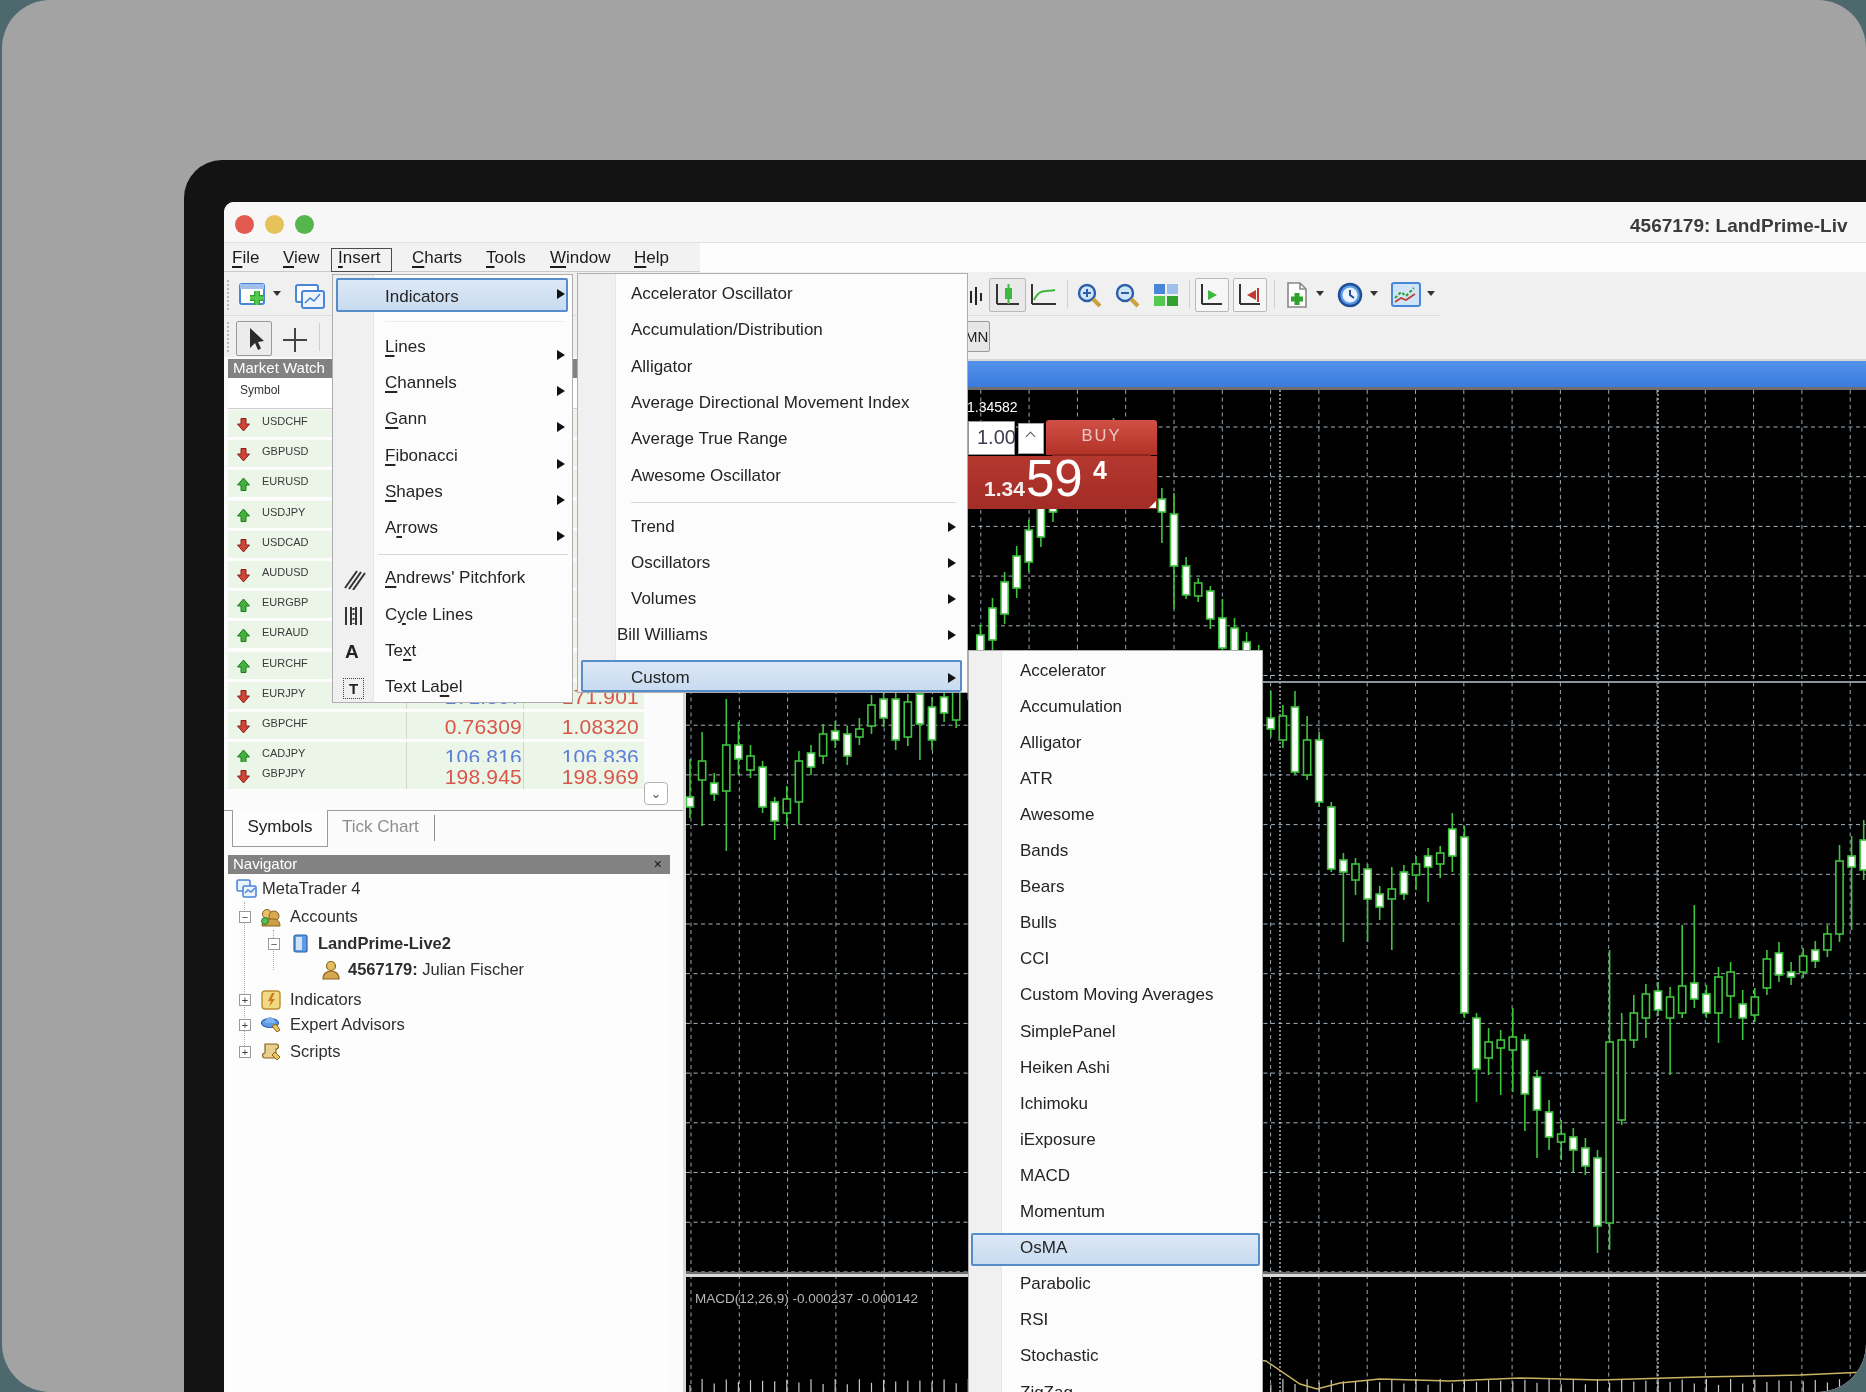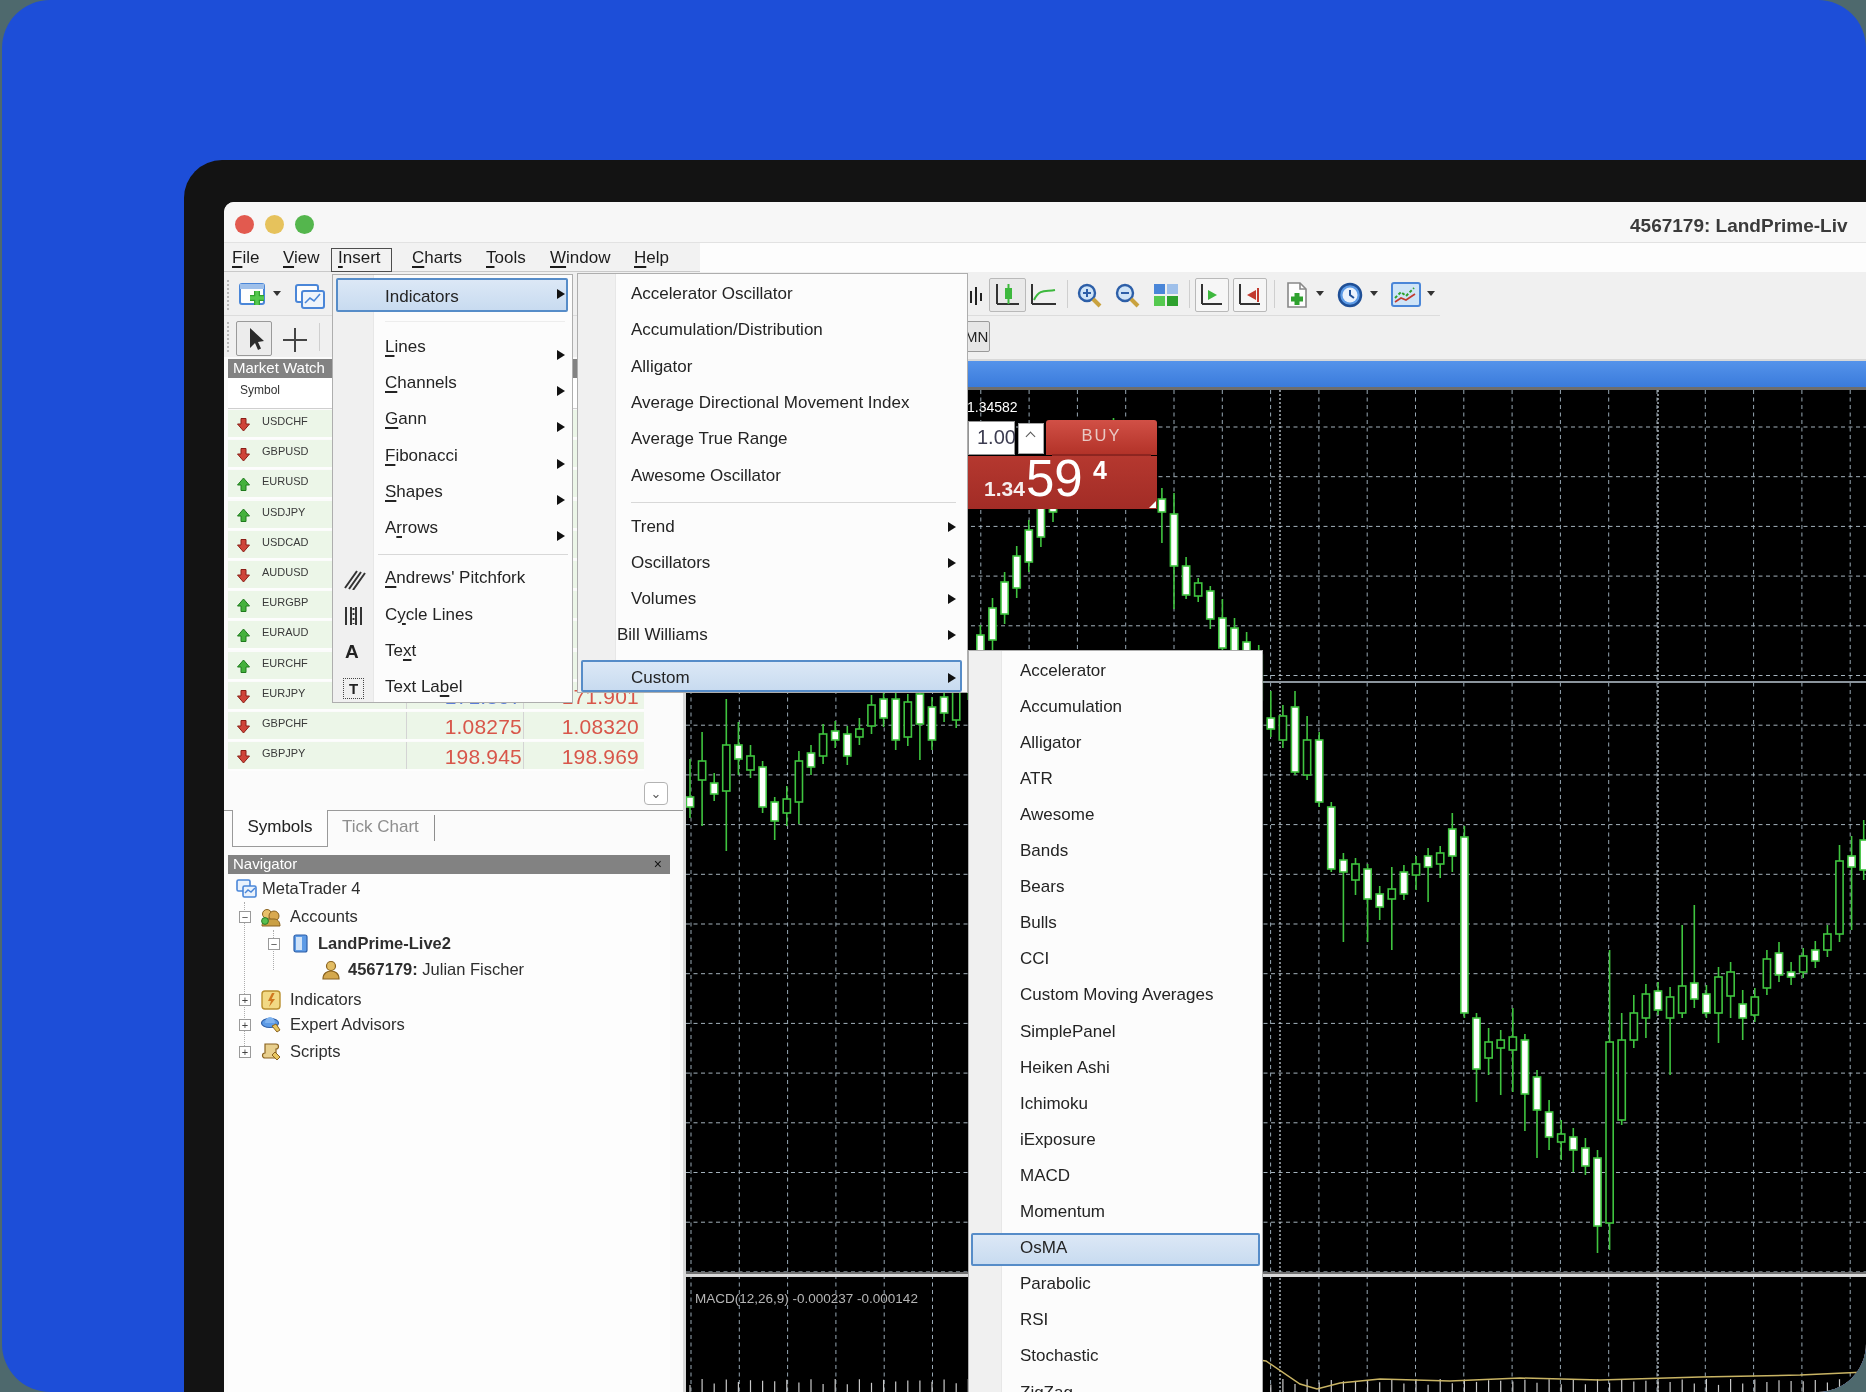--- a/index.html
+++ b/index.html
@@ -1,16 +1,16 @@
 <!DOCTYPE html>
 <html><head><meta charset="utf-8">
 <style>
 *{margin:0;padding:0;box-sizing:border-box}
 html,body{width:1866px;height:1392px;overflow:hidden;background:#4e696d;font-family:"Liberation Sans",sans-serif}
-#panel{position:absolute;left:2px;top:0;width:1864px;height:1392px;background:#1d4ed8;border-radius:48px;overflow:hidden}
+#panel{position:absolute;left:2px;top:0;width:1864px;height:1392px;background:#a3a3a3;border-radius:48px;overflow:hidden}
 #bezel{position:absolute;left:182px;top:160px;width:1682px;height:1232px;background:#131313;border-radius:38px 0 48px 0;overflow:hidden}
 #win{position:absolute;left:40px;top:42px;width:1642px;height:1190px;background:#f0f0f0;border-radius:10px 0 0 0;overflow:hidden}
 .abs{position:absolute}
 
 #titlebar{position:absolute;left:0;top:0;width:100%;height:41px;background:#f7f7f7;border-bottom:1px solid #e2e2e2}
 .tl{position:absolute;top:13px;width:19px;height:19px;border-radius:50%}
 #title{position:absolute;top:13px;left:1406px;font-size:19px;font-weight:bold;color:#3b3b3b;white-space:nowrap}
 
 #menubar{position:absolute;left:0;top:41px;width:100%;height:30px;font-size:17px;color:#1c1c1c}
 #menubase{position:absolute;left:0;top:41px;width:100%;height:29px;background:#f2f2f2;border-bottom:1px solid #c9c9c9}
@@ -255,34 +255,34 @@
           <div class="bid" style="color:#5b7dd8">171.897</div>
           <div class="ask" style="color:#d8564a">171.901</div>
         </div>
 <div class="mwrow" style="top:510px">
           <svg class="arr" viewBox="0 0 15 15">
             <path d="M7.5 14 L13.5 7 L10 7 L10 1.5 L5 1.5 L5 7 L1.5 7 Z" fill="#cf4439" stroke="#8a1f16" stroke-width="1"></path>
           </svg>
           <div class="sym">GBPCHF</div>
           <div class="colsep" style="left:178px"></div>
           <div class="colsep" style="left:295px"></div>
-          <div class="bid" style="color:#d8564a">1.08275</div>
+          <div class="bid" style="color:#d8564a">0.76309</div>
           <div class="ask" style="color:#d8564a">1.08320</div>
         </div>
 <div class="mwrow" style="top:540px">
           <svg class="arr" viewBox="0 0 15 15">
             <path d="M7.5 1 L13.5 8 L10 8 L10 13.5 L5 13.5 L5 8 L1.5 8 Z" fill="#44b13c" stroke="#1f7a1d" stroke-width="1"></path>
           </svg>
           <div class="sym">CADJPY</div>
           <div class="colsep" style="left:178px"></div>
           <div class="colsep" style="left:295px"></div>
           <div class="bid" style="color:#5b7dd8">106.816</div>
           <div class="ask" style="color:#5b7dd8">106.836</div>
         </div>
-<div class="mwrow" style="top:540px">
+<div class="mwrow" style="top:560px">
           <svg class="arr" viewBox="0 0 15 15">
             <path d="M7.5 14 L13.5 7 L10 7 L10 1.5 L5 1.5 L5 7 L1.5 7 Z" fill="#cf4439" stroke="#8a1f16" stroke-width="1"></path>
           </svg>
           <div class="sym">GBPJPY</div>
           <div class="colsep" style="left:178px"></div>
           <div class="colsep" style="left:295px"></div>
           <div class="bid" style="color:#d8564a">198.945</div>
           <div class="ask" style="color:#d8564a">198.969</div>
         </div>
 

